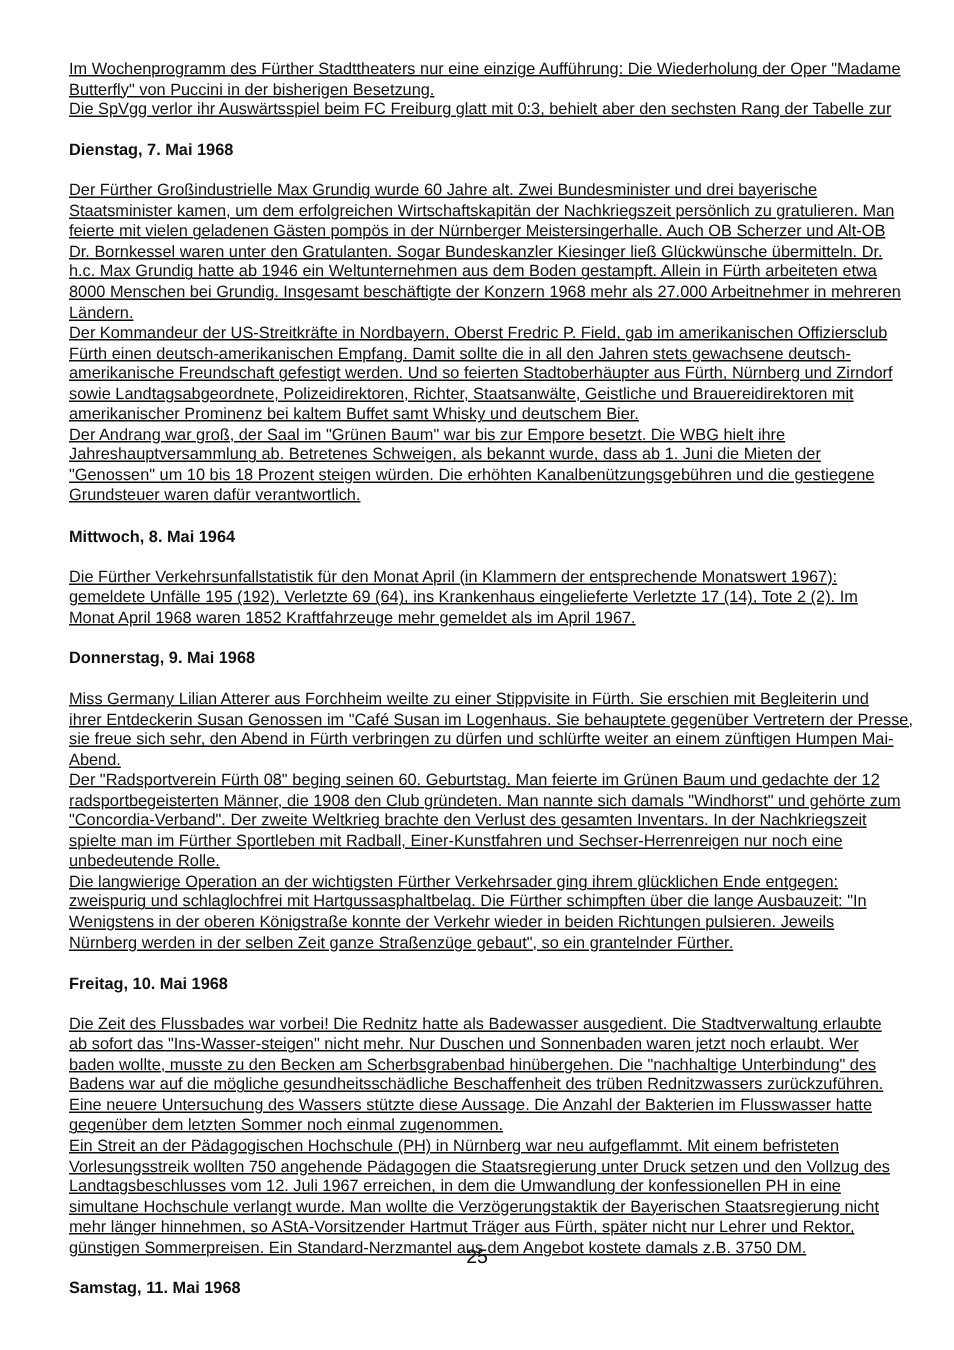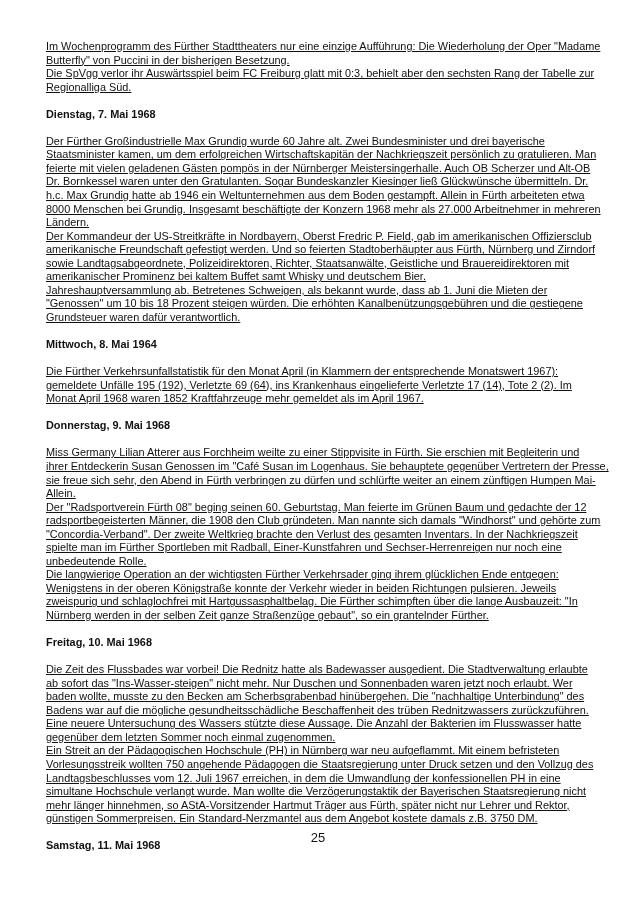--- a/index.html
+++ b/index.html
@@ -18,65 +18,66 @@
     }
   </style>
 </head>
 <body>
 
 <div class="page" id="page">
     <div>
       <span class="line">Im Wochenprogramm des Fürther Stadttheaters nur eine einzige Aufführung: Die Wiederholung der Oper "Madame</span>
       <span class="line">Butterfly" von Puccini in der bisherigen Besetzung.</span>
       <span class="line">Die SpVgg verlor ihr Auswärtsspiel beim FC Freiburg glatt mit 0:3, behielt aber den sechsten Rang der Tabelle zur</span>
-      <span class="line">Regionalliga Süd.</span>
     </div>
     <span class="gap"></span>
     <span class="heading">Dienstag, 7. Mai 1968</span>
     <span class="gap"></span>
     <div>
       <span class="line">Der Fürther Großindustrielle Max Grundig wurde 60 Jahre alt. Zwei Bundesminister und drei bayerische</span>
       <span class="line">Staatsminister kamen, um dem erfolgreichen Wirtschaftskapitän der Nachkriegszeit persönlich zu gratulieren. Man</span>
       <span class="line">feierte mit vielen geladenen Gästen pompös in der Nürnberger Meistersingerhalle. Auch OB Scherzer und Alt-OB</span>
       <span class="line">Dr. Bornkessel waren unter den Gratulanten. Sogar Bundeskanzler Kiesinger ließ Glückwünsche übermitteln. Dr.</span>
       <span class="line">h.c. Max Grundig hatte ab 1946 ein Weltunternehmen aus dem Boden gestampft. Allein in Fürth arbeiteten etwa</span>
       <span class="line">8000 Menschen bei Grundig. Insgesamt beschäftigte der Konzern 1968 mehr als 27.000 Arbeitnehmer in mehreren</span>
       <span class="line">Ländern.</span>
       <span class="line">Der Kommandeur der US-Streitkräfte in Nordbayern, Oberst Fredric P. Field, gab im amerikanischen Offiziersclub</span>
+      <span class="line">Fürth einen deutsch-amerikanischen Empfang. Damit sollte die in all den Jahren stets gewachsene deutsch-</span>
       <span class="line">amerikanische Freundschaft gefestigt werden. Und so feierten Stadtoberhäupter aus Fürth, Nürnberg und Zirndorf</span>
       <span class="line">sowie Landtagsabgeordnete, Polizeidirektoren, Richter, Staatsanwälte, Geistliche und Brauereidirektoren mit</span>
       <span class="line">amerikanischer Prominenz bei kaltem Buffet samt Whisky und deutschem Bier.</span>
+      <span class="line">Der Andrang war groß, der Saal im "Grünen Baum" war bis zur Empore besetzt. Die WBG hielt ihre</span>
       <span class="line">Jahreshauptversammlung ab. Betretenes Schweigen, als bekannt wurde, dass ab 1. Juni die Mieten der</span>
       <span class="line">"Genossen" um 10 bis 18 Prozent steigen würden. Die erhöhten Kanalbenützungsgebühren und die gestiegene</span>
       <span class="line">Grundsteuer waren dafür verantwortlich.</span>
     </div>
     <span class="gap"></span>
     <span class="heading">Mittwoch, 8. Mai 1964</span>
     <span class="gap"></span>
     <div>
       <span class="line">Die Fürther Verkehrsunfallstatistik für den Monat April (in Klammern der entsprechende Monatswert 1967):</span>
       <span class="line">gemeldete Unfälle 195 (192), Verletzte 69 (64), ins Krankenhaus eingelieferte Verletzte 17 (14), Tote 2 (2). Im</span>
       <span class="line">Monat April 1968 waren 1852 Kraftfahrzeuge mehr gemeldet als im April 1967.</span>
     </div>
     <span class="gap"></span>
     <span class="heading">Donnerstag, 9. Mai 1968</span>
     <span class="gap"></span>
     <div>
       <span class="line">Miss Germany Lilian Atterer aus Forchheim weilte zu einer Stippvisite in Fürth. Sie erschien mit Begleiterin und</span>
       <span class="line">ihrer Entdeckerin Susan Genossen im "Café Susan im Logenhaus. Sie behauptete gegenüber Vertretern der Presse,</span>
       <span class="line">sie freue sich sehr, den Abend in Fürth verbringen zu dürfen und schlürfte weiter an einem zünftigen Humpen Mai-</span>
-      <span class="line">Allein.</span>
+      <span class="line">Abend.</span>
       <span class="line">Der "Radsportverein Fürth 08" beging seinen 60. Geburtstag. Man feierte im Grünen Baum und gedachte der 12</span>
       <span class="line">radsportbegeisterten Männer, die 1908 den Club gründeten. Man nannte sich damals "Windhorst" und gehörte zum</span>
       <span class="line">"Concordia-Verband". Der zweite Weltkrieg brachte den Verlust des gesamten Inventars. In der Nachkriegszeit</span>
       <span class="line">spielte man im Fürther Sportleben mit Radball, Einer-Kunstfahren und Sechser-Herrenreigen nur noch eine</span>
       <span class="line">unbedeutende Rolle.</span>
       <span class="line">Die langwierige Operation an der wichtigsten Fürther Verkehrsader ging ihrem glücklichen Ende entgegen:</span>
+      <span class="line">zweispurig und schlaglochfrei mit Hartgussasphaltbelag. Die Fürther schimpften über die lange Ausbauzeit: "In</span>
       <span class="line">Wenigstens in der oberen Königstraße konnte der Verkehr wieder in beiden Richtungen pulsieren. Jeweils</span>
-      <span class="line">zweispurig und schlaglochfrei mit Hartgussasphaltbelag. Die Fürther schimpften über die lange Ausbauzeit: "In</span>
       <span class="line">Nürnberg werden in der selben Zeit ganze Straßenzüge gebaut", so ein grantelnder Fürther.</span>
     </div>
     <span class="gap"></span>
     <span class="heading">Freitag, 10. Mai 1968</span>
     <span class="gap"></span>
     <div>
       <span class="line">Die Zeit des Flussbades war vorbei! Die Rednitz hatte als Badewasser ausgedient. Die Stadtverwaltung erlaubte</span>
       <span class="line">ab sofort das "Ins-Wasser-steigen" nicht mehr. Nur Duschen und Sonnenbaden waren jetzt noch erlaubt. Wer</span>
       <span class="line">baden wollte, musste zu den Becken am Scherbsgrabenbad hinübergehen. Die "nachhaltige Unterbindung" des</span>
       <span class="line">Badens war auf die mögliche gesundheitsschädliche Beschaffenheit des trüben Rednitzwassers zurückzuführen.</span>

